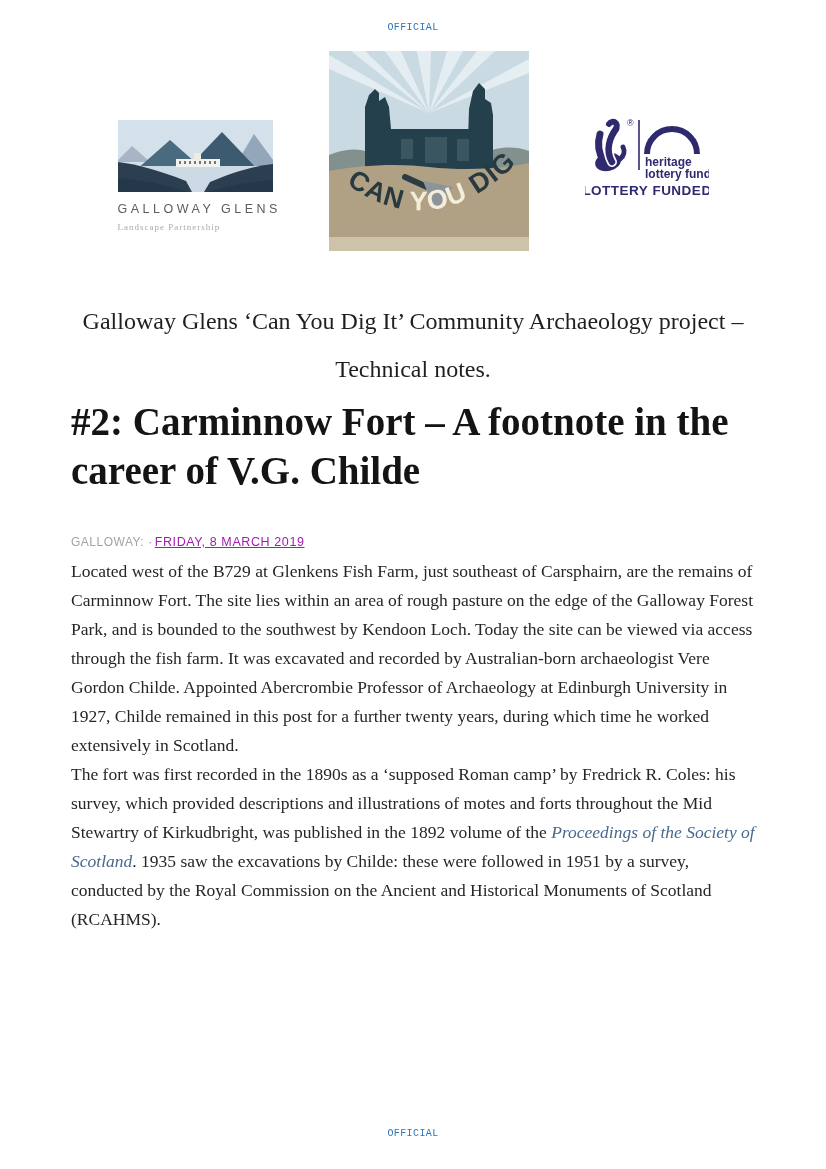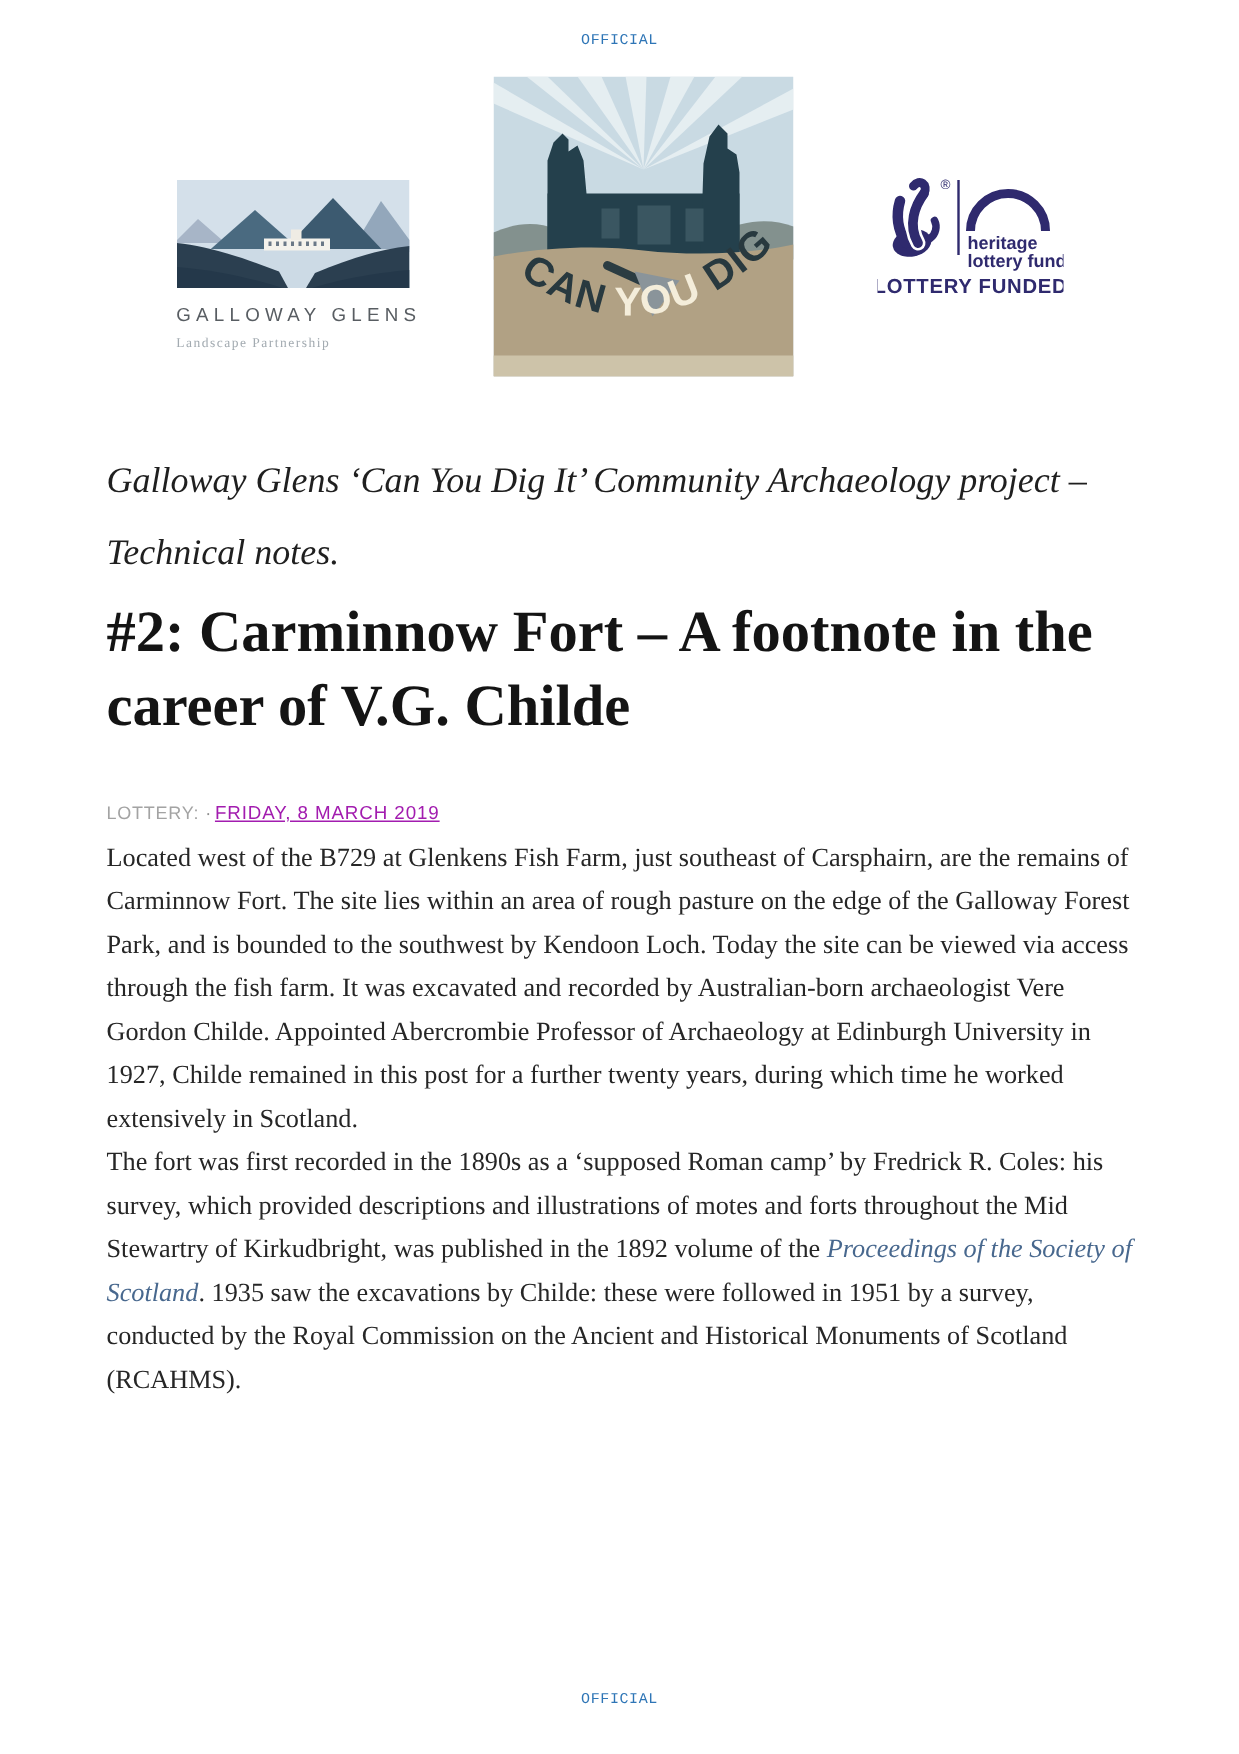--- a/index.html
+++ b/index.html
@@ -28,23 +28,23 @@
   .gg-tagline {
     margin-top:6px; font-size:9px; letter-spacing:1px; color:#a3abb1;
     font-family:"Liberation Serif", serif;
   }
   .cydi-logo { width:200px; height:200px; }
   .hlf-logo { width:124px; margin-top:8px; }
 
   
   .content { width:684px; margin:0 auto; }
   .subtitle {
-    margin-top:46px; 
+    margin-top:46px; text-align:center;
     font-family:"Liberation Serif", serif; font-weight:400;
-    font-size:24px; line-height:48px; color:#1f1f1f;font-style:italic;
+    font-size:24px; line-height:48px; color:#1f1f1f;
   }
   .title {
     margin-top:4px;
     font-family:"Liberation Serif", serif; font-weight:700;
     font-size:39px; line-height:49px; color:#141414;
   }
   .published { margin-top:40px; font-size:12px; letter-spacing:.5px; color:#a3a3a3; }
   .published .sep { color:#8d8d8d; padding:0 2px 0 4px; }
   .published a {
     color:#a21caf; text-decoration:underline; letter-spacing:.6px; font-size:12.5px;
@@ -179,21 +179,21 @@
     <text x="62" y="83" font-size="13.5" font-weight="700" fill="#2f2a6e" letter-spacing="0.5" text-anchor="middle" font-family="Liberation Sans, sans-serif">LOTTERY FUNDED</text>
   </svg>
 </div>
 
 <div class="content">
   <h2 class="subtitle">Galloway Glens ‘Can You Dig It’ Community Archaeology project – Technical notes.</h2>
 
   <h1 class="title">#2: Carminnow Fort – A footnote in the career of V.G. Childe</h1>
 
   <div class="published">
-    <span>LOTTERY:</span><span class="sep">·</span><a href="#">FRIDAY, 8 MARCH 2019</a>
+    <span>GALLOWAY:</span><span class="sep">·</span><a href="#">FRIDAY, 8 MARCH 2019</a>
   </div>
 
   <p class="body-text">Located west of the B729 at Glenkens Fish Farm, just southeast of Carsphairn, are the remains of Carminnow Fort. The site lies within an area of rough pasture on the edge of the Galloway Forest Park, and is bounded to the southwest by Kendoon Loch. Today the site can be viewed via access through the fish farm. It was excavated and recorded by Australian-born archaeologist Vere Gordon Childe. Appointed Abercrombie Professor of Archaeology at Edinburgh University in 1927, Childe remained in this post for a further twenty years, during which time he worked extensively in Scotland.</p>
 
 
   <p class="body-text second">
     <span>The fort was first recorded in the 1890s as a ‘supposed Roman camp’ by Fredrick R. Coles: his survey, which provided descriptions and illustrations of motes and forts throughout the Mid Stewartry of Kirkudbright, was published in the 1892 volume of the </span><a href="#" class="inline-link">Proceedings of the Society of Scotland</a><span>. 1935 saw the excavations by Childe: these were followed in 1951 by a survey, conducted by the Royal Commission on the Ancient and Historical Monuments of Scotland (RCAHMS).</span>
   </p>
 </div>
 

